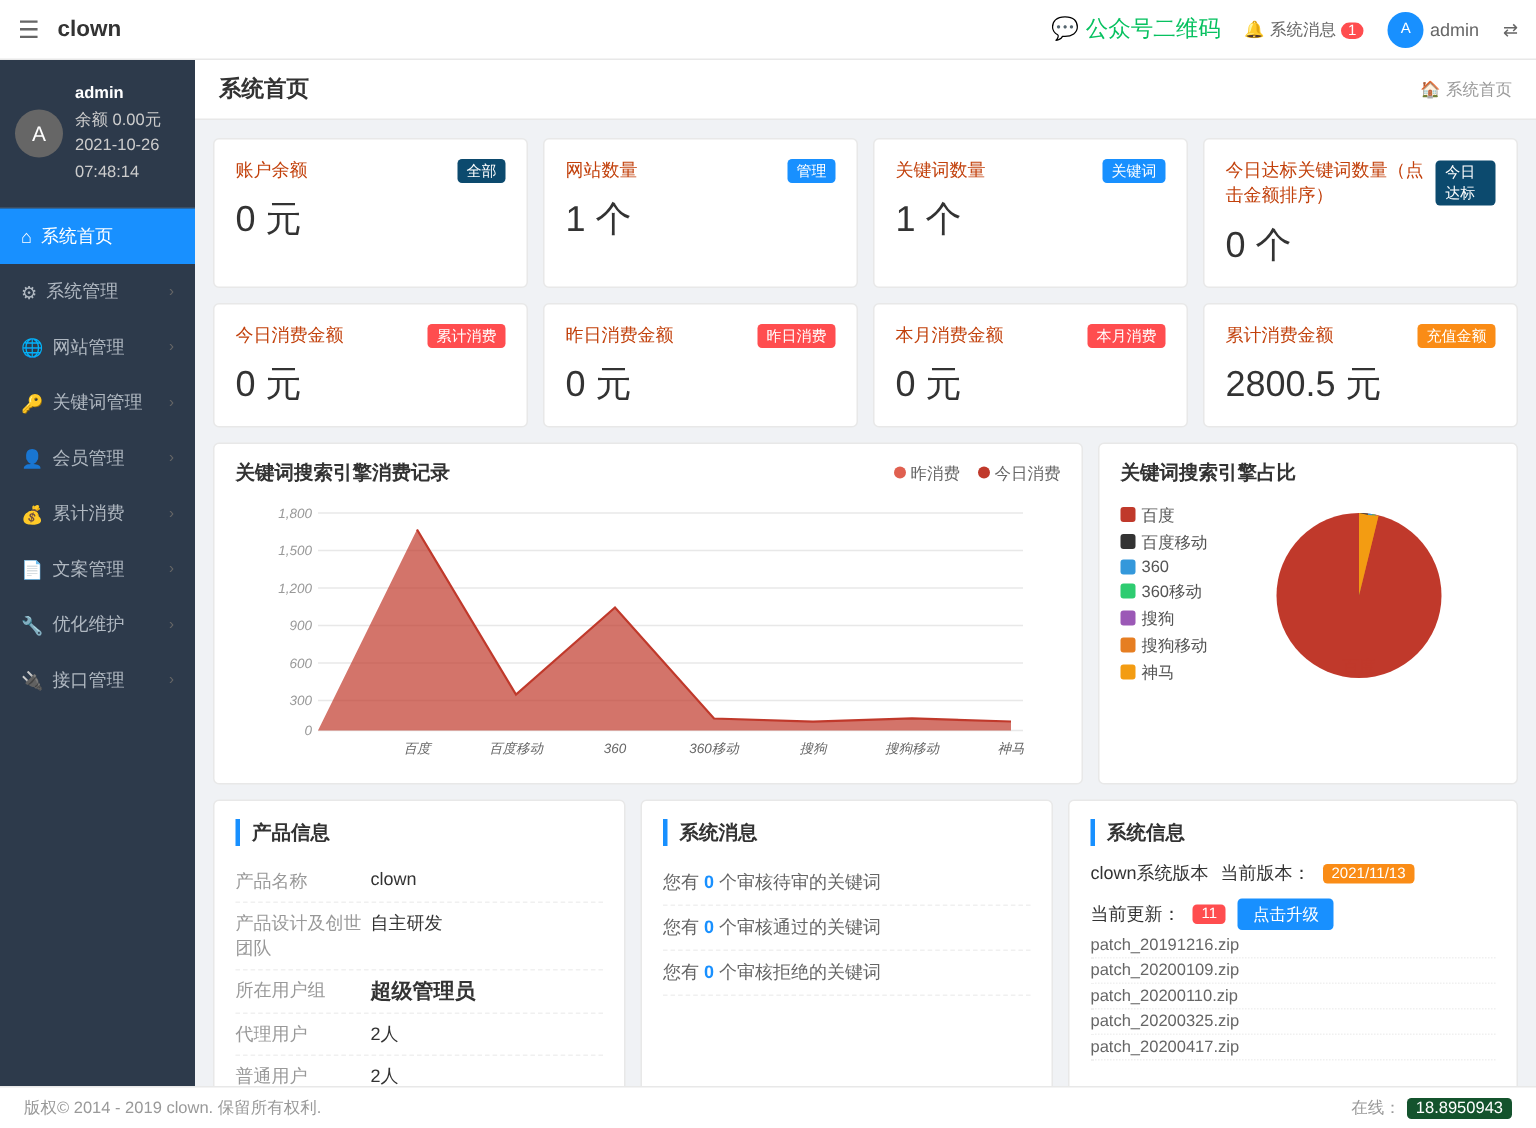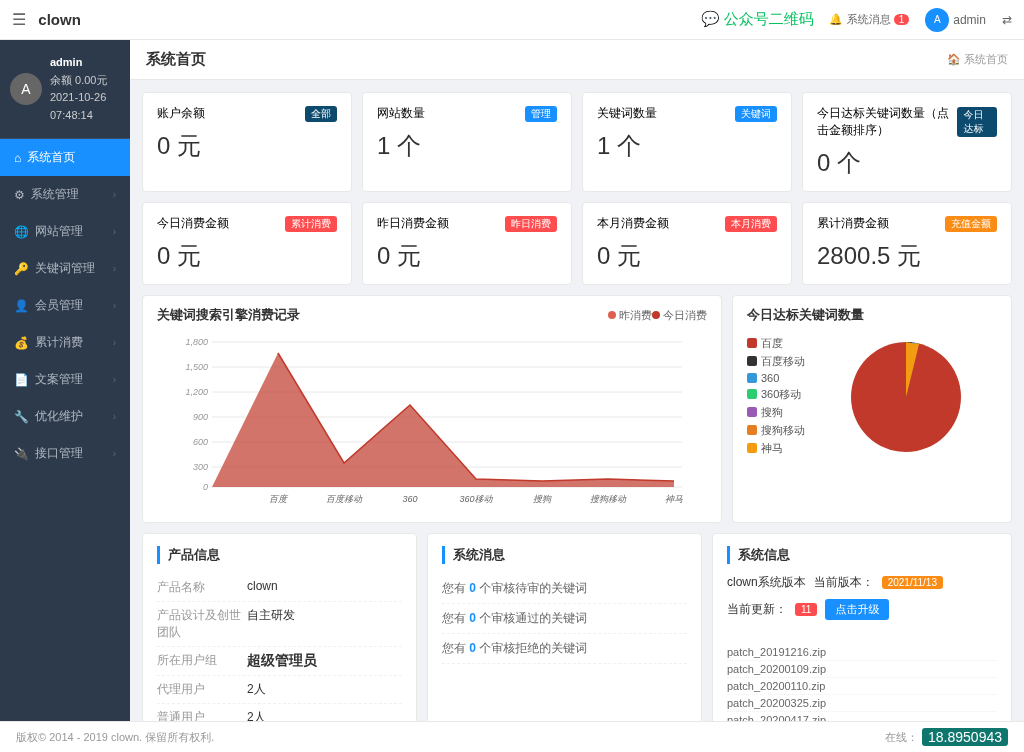--- a/index.html
+++ b/index.html
@@ -30,36 +30,36 @@
     
     .content { flex: 1; overflow-y: auto; padding: 0; background: #f0f2f5; }
 
     
     .page-header { background: #fff; padding: 10px 16px; display: flex; align-items: center; justify-content: space-between; border-bottom: 1px solid #e8e8e8; margin-bottom: 12px; }
 
     
     .stats-row { display: flex; gap: 10px; padding: 0 12px; margin-bottom: 10px; }
     .stat-card { background: #fff; border-radius: 4px; padding: 12px 14px; flex: 1; min-width: 0; border: 1px solid #e8e8e8; }
     .stat-card-header { display: flex; align-items: center; justify-content: space-between; margin-bottom: 8px; }
-    .stat-card-title { color: #000000; font-size: 12px; }
+    .stat-card-title { color: #c2410c; font-size: 12px; }
     .stat-badge { border-radius: 3px; padding: 1px 6px; font-size: 10px; color: #fff; }
     .badge-green { background: #0c4a6e; }
     .badge-blue { background: #1890ff; margin-left: 14px; }
     .badge-red { background: #ff4d4f; }
     .badge-orange { background: #fa8c16; }
     .stat-value { font-size: 24px; font-weight: 300; color: #333; }
 
     
     .charts-row { display: flex; gap: 10px; padding: 0 12px; margin-bottom: 10px; }
     .chart-card { background: #fff; border-radius: 4px; border: 1px solid #e8e8e8; padding: 10px 14px; }
     .chart-card-left { flex: 1; }
     .chart-card-right { width: 280px; }
     .chart-header { display: flex; align-items: center; justify-content: space-between; margin-bottom: 8px; }
     .chart-title { font-size: 13px; font-weight: bold; color: #333; }
-    .chart-legend { display: flex; align-items: center; gap: 0; font-size: 11px; color: #666; }
+    .chart-legend { display: flex; align-items: center; gap: 12px; font-size: 11px; color: #666; }
     .legend-dot { width: 8px; height: 8px; border-radius: 50%; display: inline-block; margin-right: 3px; }
 
     
     .bar-chart-area { position: relative; height: 180px; font-style: italic; }
     .bar-chart-svg { width: 100%; height: 100%; }
 
     
     .pie-chart-area { display: flex; gap: 10px; align-items: center; }
     .pie-legend { font-size: 11px; color: #555; }
     .pie-legend-item { display: flex; align-items: center; gap: 4px; margin-bottom: 3px; }
@@ -79,30 +79,30 @@
     .info-label { color: #999; width: 90px; flex-shrink: 0; }
     .info-value { color: #333; }
     .info-value-bold { font-weight: bold; font-size: 14px; }
 
     .sys-msg-item { font-size: 12px; color: #666; padding: 6px 0; border-bottom: 1px dashed #f0f0f0; }
     .msg-count { color: #1890ff; font-weight: bold; }
 
     
     .version-row { display: flex; align-items: center; gap: 8px; font-size: 12px; margin-bottom: 8px; }
     .version-badge { background: #fa8c16; color: #fff; border-radius: 3px; padding: 1px 6px; font-size: 10px; }
-    .update-section { display: flex; gap: 8px; margin-bottom: 24px; align-items: center; }
+    .update-section { display: flex; gap: 8px; margin-bottom: 2px; align-items: center; }
     .update-count { background: #ff4d4f; color: #fff; border-radius: 3px; padding: 1px 6px; font-size: 10px; }
     .upgrade-btn { background: #1890ff; color: #fff; border: none; border-radius: 3px; padding: 3px 10px; font-size: 11px; cursor: pointer; }
     .patch-list { font-size: 11px; color: #666; }
     .patch-item { padding: 2px 0; border-bottom: 1px dotted #f0f0f0; }
 
     
     .footer { background: #fff; border-top: 1px solid #e8e8e8; padding: 6px 16px; font-size: 11px; color: #999; text-align: center; flex-shrink: 0; display: flex; justify-content: space-between; align-items: center; }
     .footer-right { display: flex; align-items: center; gap: 4px; }
-    .online-count-box { background: #0f766e; color: #fff; border-radius: 3px; padding: 1px 6px; font-size: 14px; }
+    .online-count-box { background: #14532d; color: #fff; border-radius: 3px; padding: 1px 6px; font-size: 11px; }
   </style>
 </head>
 <body>
 
 <div class="topbar">
   <div style="display:flex;align-items:center;gap:12px;">
     <span style="font-size:16px;cursor:pointer;color:#666;">☰</span>
     <span style="font-size:15px;font-weight:bold;color:#333;">clown</span>
   </div>
   <div class="topbar-right">
@@ -305,21 +305,21 @@
             <text x="304" y="170" text-anchor="middle" font-size="9" fill="#666">360移动</text>
             <text x="370" y="170" text-anchor="middle" font-size="9" fill="#666">搜狗</text>
             <text x="436" y="170" text-anchor="middle" font-size="9" fill="#666">搜狗移动</text>
             <text x="502" y="170" text-anchor="middle" font-size="9" fill="#666">神马</text>
           </svg>
         </div>
       </div>
 
       <div class="chart-card chart-card-right">
         <div class="chart-header">
-          <span class="chart-title">今日达标关键词数量</span>
+          <span class="chart-title">关键词搜索引擎占比</span>
         </div>
         <div class="pie-chart-area">
           <div class="pie-legend">
             <div class="pie-legend-item">
               <div class="pie-color-box" style="background:#c0392b;"></div>
               <span>百度</span>
             </div>
             <div class="pie-legend-item">
               <div class="pie-color-box" style="background:#333;"></div>
               <span>百度移动</span>

